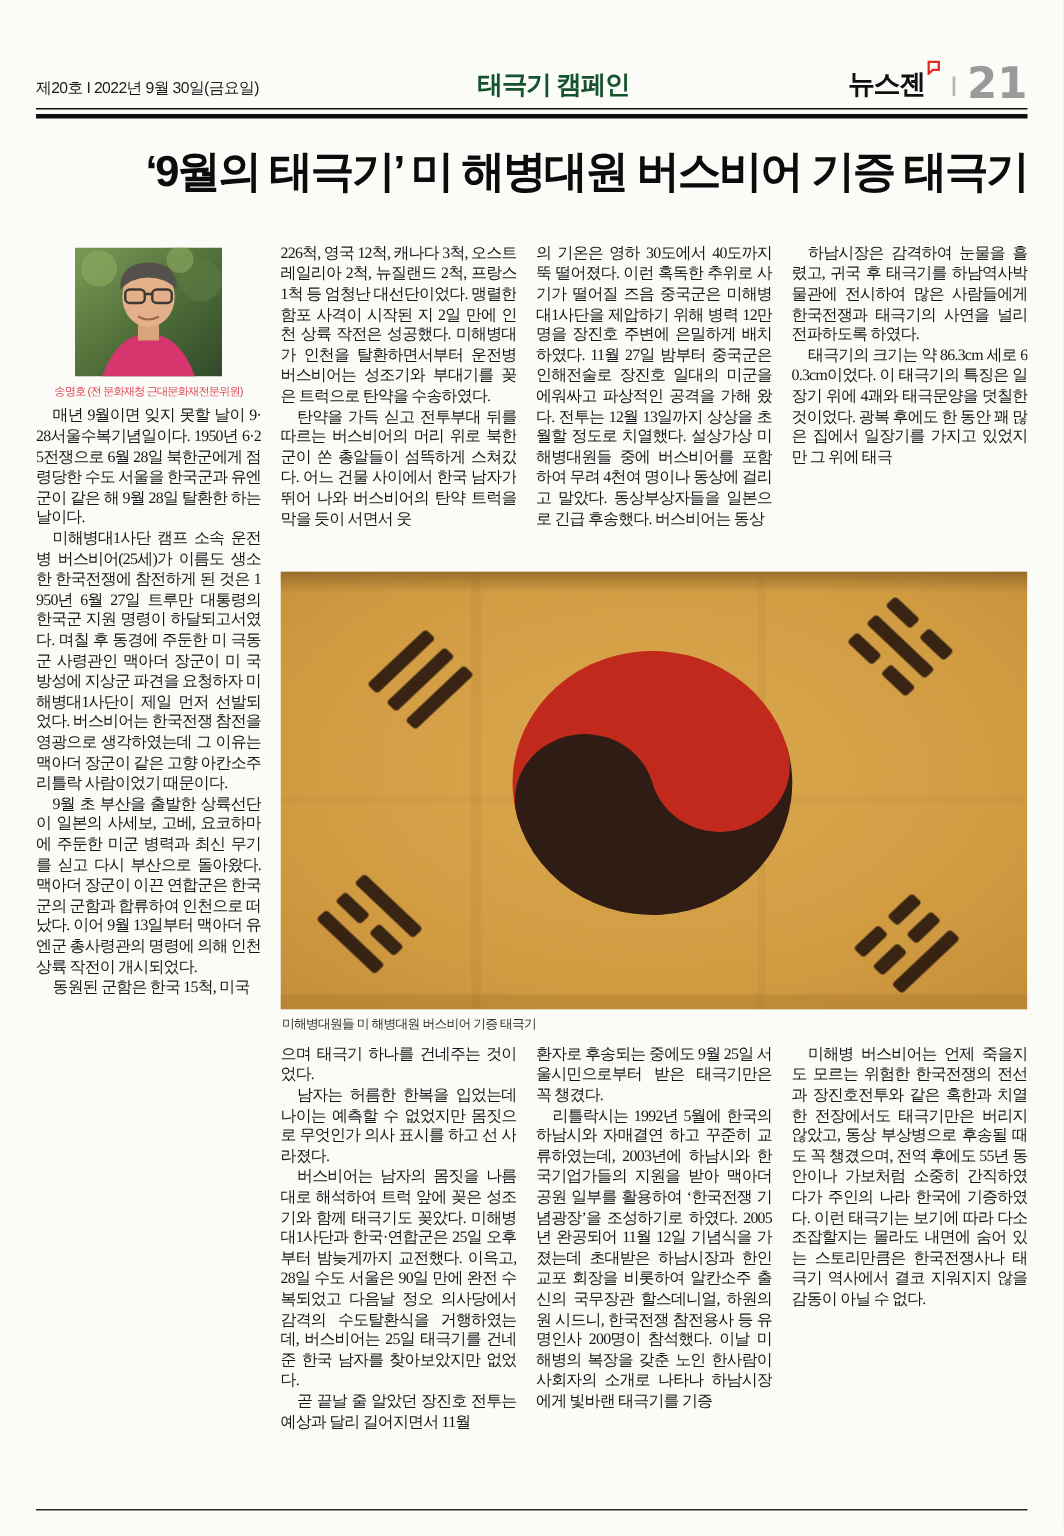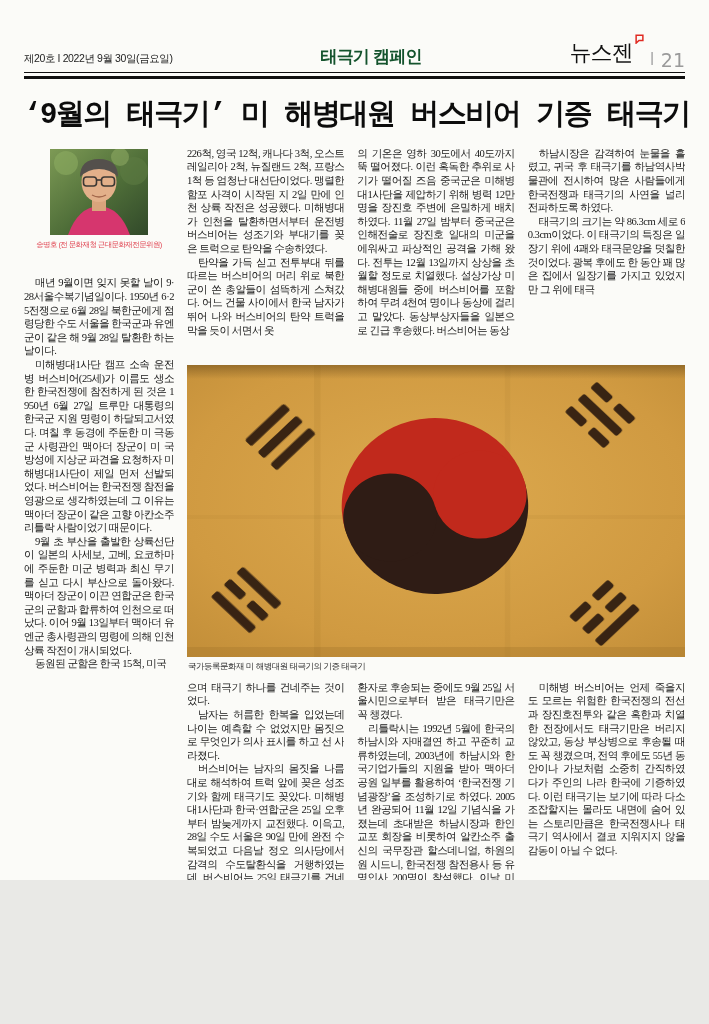--- a/index.html
+++ b/index.html
@@ -3,45 +3,45 @@
 <meta charset="utf-8">
 <style>
   :root{
     --ink:#191919;
     --accent:#d5281e;
     --gray-num:#9a9a9a;
   }
   html,body{margin:0;padding:0;background:#e9e9e6;}
   .page{
     position:relative;
-    width:709px;height:880px;
+    width:709px;height:1024px;
     margin:0 auto;
     background:#fbfbf8;
     box-sizing:border-box;
     padding:42px 24px 0 24px;
     font-family:"Liberation Sans", sans-serif;
     color:var(--ink);
     overflow:hidden;
   }
   
   .header-row{display:flex;justify-content:space-between;align-items:flex-end;height:26px;}
   .issue{font-size:10.5px;letter-spacing:-0.4px;color:#1d1d1d;padding-bottom:2px;}
   .section-title{font-size:17px;font-weight:800;letter-spacing:-0.8px;color:#14532d;}
   .masthead-wrap{display:flex;align-items:flex-end;gap:7px;}
-  .masthead{font-size:22px;font-weight:400;letter-spacing:-1px;color:#111;position:relative;padding-right:10px;}
+  .masthead{font-size:18px;font-weight:700;letter-spacing:-1px;color:#111;position:relative;padding-right:10px;}
   .logo-mark{position:absolute;top:-4px;right:-1px;width:9px;height:10px;}
   .pagenum-group{display:flex;align-items:flex-end;gap:6px;}
   .pagenum-sep{font-size:19px;color:#b5b5b5;font-weight:400;line-height:1;}
-  .pagenum{font-size:19px;line-height:0.85;color:var(--gray-num);font-weight:400;font-family:"DejaVu Sans", sans-serif;}
+  .pagenum{font-size:29px;line-height:0.85;color:var(--gray-num);font-weight:700;font-family:"DejaVu Sans", sans-serif;}
   .header-rule{margin-top:4px;height:3px;border-top:1.5px solid #101010;border-bottom:3px solid #101010;}
   
   .headline{
-    margin:21px 0 15px 0;
+    margin:21px 0 31px 0;
     text-align:right;
-    font-family:Liberation Mono, monospace;
+    font-family:Liberation Sans, sans-serif;
     font-weight:800;
     font-size:29px;
     letter-spacing:-1.5px;
     line-height:1.1;
     color:#0c0c0c;
     white-space:nowrap;
   }
   
   .content{display:flex;gap:13px;height:841px;overflow:hidden;}
   .col{font-size:10.6px;line-height:13.6px;text-align:justify;letter-spacing:-0.5px;
@@ -50,21 +50,21 @@
   .col p.cont{text-indent:0;}
   .col1{flex:0 0 150px;width:150px;}
   .right-area{flex:1;display:flex;flex-direction:column;min-width:0;}
   .row-top{display:flex;gap:13px;height:212px;overflow:hidden;justify-content:flex-end;}
   .row-top .col{flex:1;}
   .row-bottom{display:flex;gap:13px;flex:1;overflow:hidden;margin-top:2px;}
   .row-bottom .col{flex:1;}
   
   .author-photo{display:block;width:98px;height:86px;margin:2px auto 3px auto;}
   .author-caption{display:block;text-align:center;font-size:7.5px;letter-spacing:-0.6px;
-                  color:#e04552;margin:0 0 25px 0;font-family:"Liberation Sans", sans-serif;text-indent:0;}
+                  color:#e04552;margin:0 0 4px 0;font-family:"Liberation Sans", sans-serif;text-indent:0;}
   
   .flag-photo{display:block;width:100%;height:292px;margin-top:6px;}
   .photo-caption{font-size:8.5px;letter-spacing:-0.5px;color:#2a2a2a;margin:4px 0 6px 1px;
                  font-family:"Liberation Sans", sans-serif;}
   
   .bottom-rule{border-top:1.5px solid #2b2b2b;margin-top:2px;}
 </style>
 </head>
 <body>
 
@@ -190,21 +190,21 @@
 
           <g transform="translate(394 248) rotate(-45)">
             <rect x="-26" y="-21.5" width="22" height="9" rx="2.5"></rect>
               <rect x="4" y="-21.5" width="22" height="9" rx="2.5"></rect>
             <rect x="-26" y="-4.5" width="22" height="9" rx="2.5"></rect>
               <rect x="4" y="-4.5" width="22" height="9" rx="2.5"></rect>
             <rect x="-26" y="12.5" width="52" height="9" rx="2.5"></rect>
           </g>
         </g>
       </svg>
-      <div class="photo-caption">국가등록문화재 미 해병대원 태극기의 기증 태극기</div>
+      <div class="photo-caption">미해병대원들 미 해병대원 버스비어 기증 태극기</div>
 
       <div class="row-bottom">
         <div class="col">
           <p class="cont">으며 태극기 하나를 건네주는 것이었다.</p>
           <p>남자는 허름한 한복을 입었는데 나이는 예측할 수 없었지만 몸짓으로 무엇인가 의사 표시를 하고 선 사라졌다.</p>
           <p>버스비어는 남자의 몸짓을 나름대로 해석하여 트럭 앞에 꽂은 성조기와 함께 태극기도 꽂았다. 미해병대1사단과 한국·연합군은 25일 오후부터 밤늦게까지 교전했다. 이윽고, 28일 수도 서울은 90일 만에 완전 수복되었고 다음날 정오 의사당에서 감격의 수도탈환식을 거행하였는데, 버스비어는 25일 태극기를 건네준 한국 남자를 찾아보았지만 없었다.</p>
           <p>곧 끝날 줄 알았던 장진호 전투는 예상과 달리 길어지면서 11월</p>
         </div>
         <div class="col">
           <p class="cont">환자로 후송되는 중에도 9월 25일 서울시민으로부터 받은 태극기만은 꼭 챙겼다.</p>

